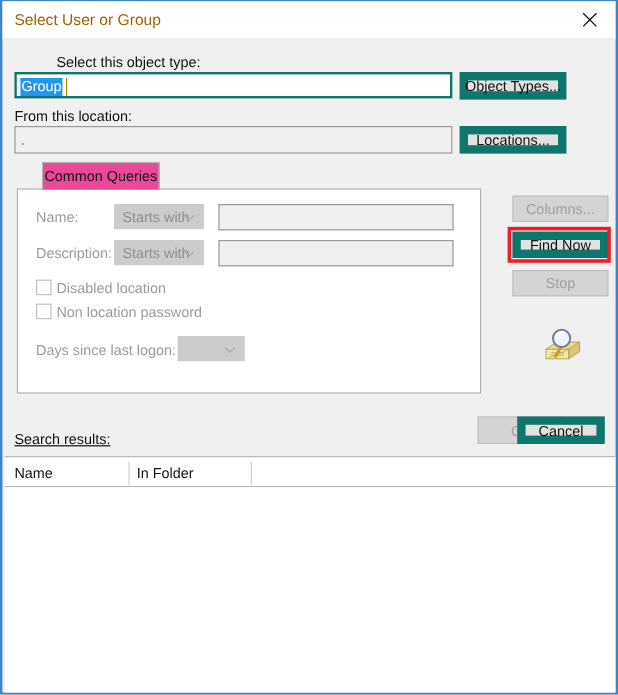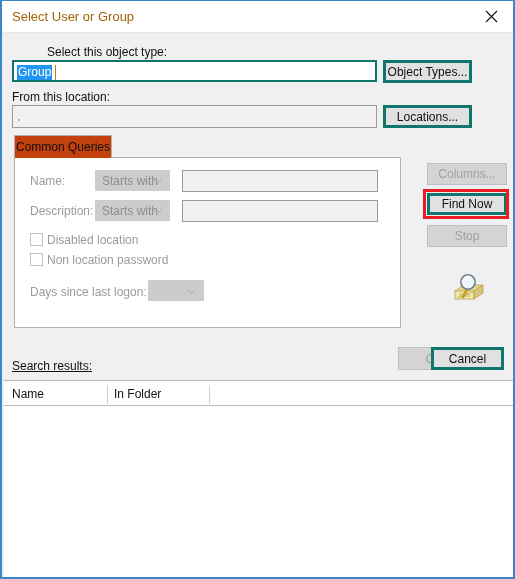--- a/index.html
+++ b/index.html
@@ -97,51 +97,52 @@
     width: 2px;
     height: 2px;
     background: #d8b060;
   }
 
   
   .btn {
     position: absolute;
     box-sizing: border-box;
     background: #e1e1e1;
-    border: 3px solid #0f766e;
+    border: 7px solid #0f766e;
     font-family: "Liberation Sans", sans-serif;
     font-size: 12px;
     color: #101010;
     display: flex;
     align-items: center;
     justify-content: center;
     cursor: default;
     padding: 0;
     white-space: nowrap;
   }
   .btn.disabled {
     background: #d4d4d4;
     border: 1px solid #c0c0c0;
     color: #a0a0a0;
   }
 
   
   .tab {
     position: absolute;
     box-sizing: border-box;
-    background: #c2410c;
+    background: #ec4899;
     border: 1px solid #b0b0b0;
     border-bottom: none;
     display: flex;
     align-items: center;
     justify-content: center;
     font-size: 12px;
     color: #111111;
     cursor: default;
     z-index: 3;
+    margin-left: 21px;
   }
   .panel {
     position: absolute;
     box-sizing: border-box;
     background: #ffffff;
     border: 1px solid #b0b0b0;
     z-index: 1;
   }
 
   

